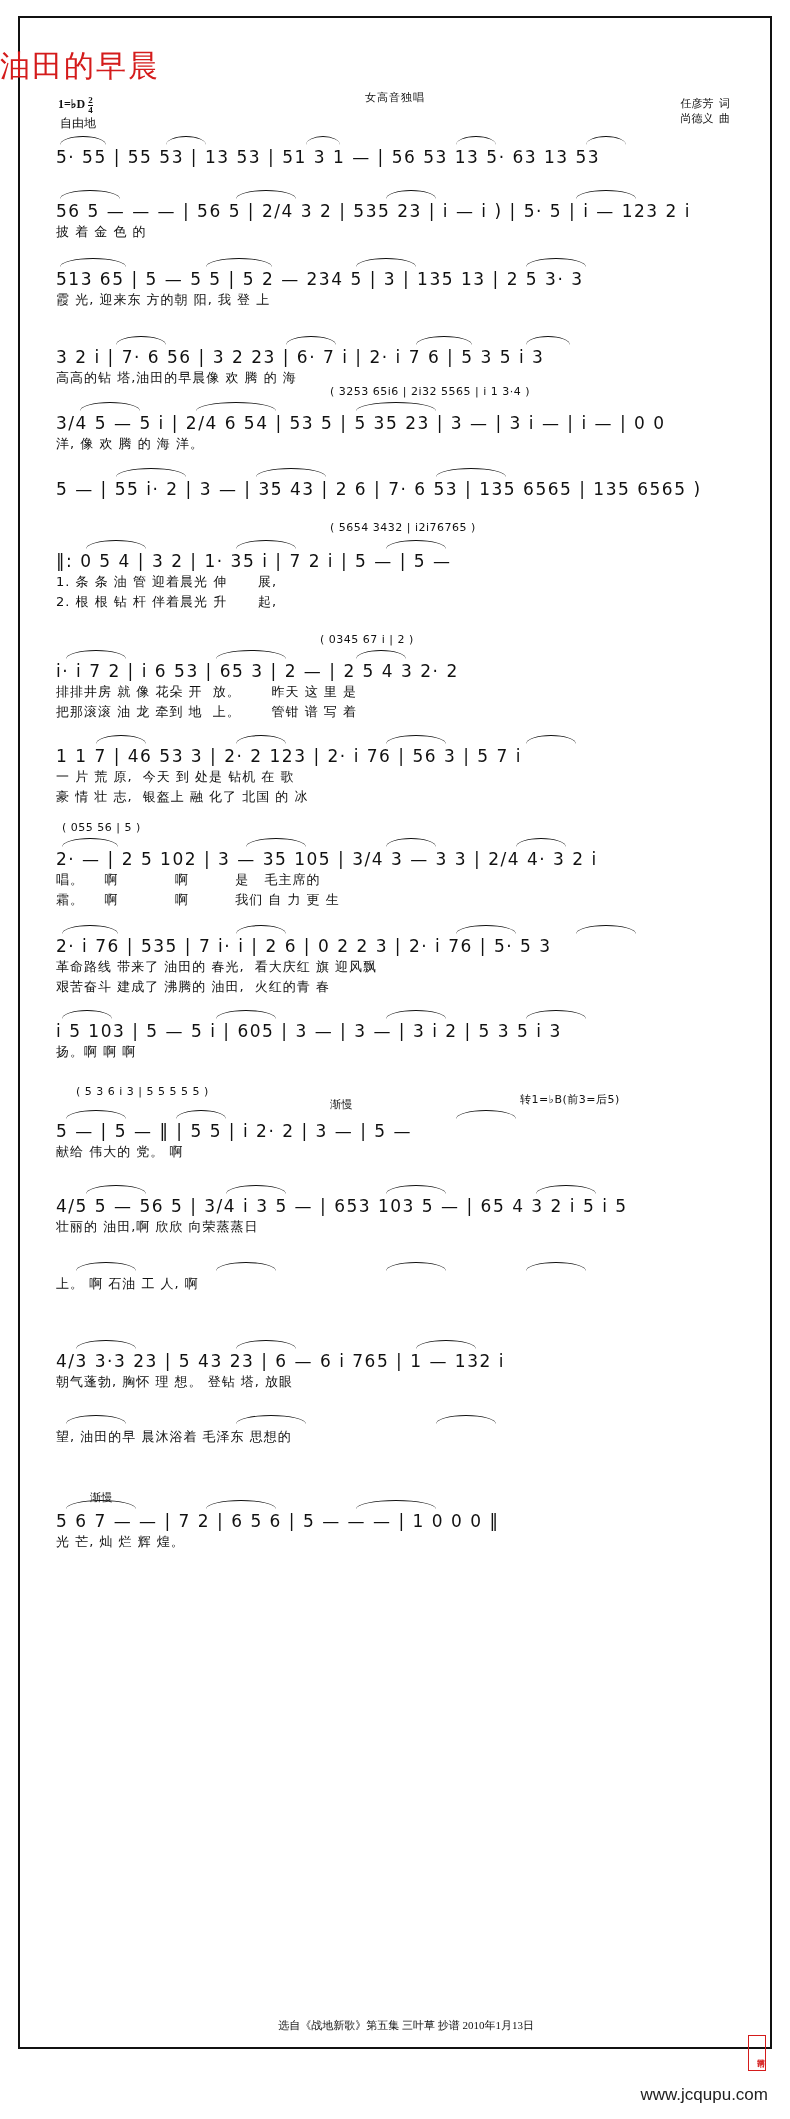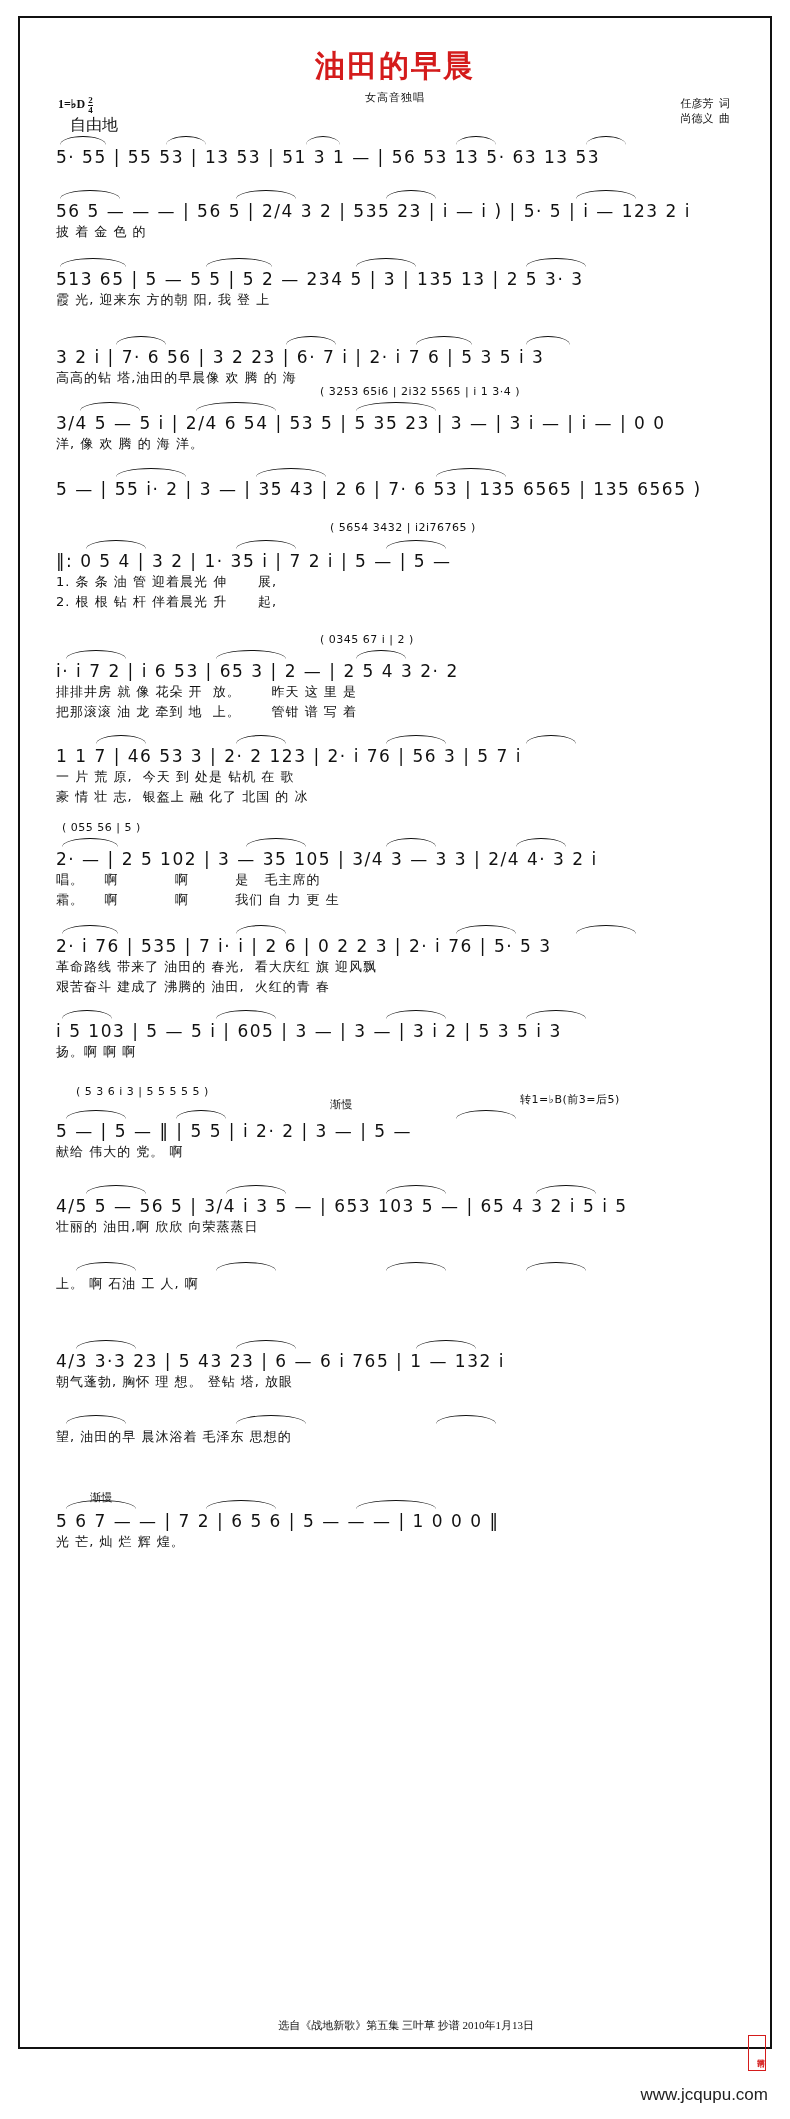--- a/index.html
+++ b/index.html
@@ -19,23 +19,22 @@
   }
   .border-outer{
     position:absolute;
     left:18px; top:16px; right:18px; bottom:70px;
     border:2px solid #111;
   }
   .title{
     position:absolute;
     left:0; right:0;
     top:46px;
-    text-align:center;
     font-size:30px;
-    font-weight:bold;
+    font-weight:normal;
     color:#d41b1b;
     letter-spacing:2px;
   }
   .subtitle{
     position:absolute;
     left:0; right:0;
     top:90px;
     text-align:center;
     font-size:11px;
     color:#111;
@@ -61,23 +60,23 @@
     display:inline-block;
     vertical-align:middle;
     font-size:9px;
     line-height:9px;
     text-align:center;
   }
   .keysig .frac i{font-style:normal;display:block;}
   .keysig .frac .top{border-bottom:1px solid #111;}
   .tempo{
     position:absolute;
-    left:70px;
+    left:60px;
     top:115px;
-    font-size:16px;
+    font-size:12px;
   }
   
   .sys{
     position:absolute;
     left:56px;
     right:46px;
   }
   .nl{
     font-family:"DejaVu Sans", sans-serif;
     font-size:17px;
@@ -200,21 +199,21 @@
     <div class="slurrow">
       <div class="slur" style="left:60px;width:50px;"></div>
       <div class="slur" style="left:230px;width:50px;"></div>
       <div class="slur" style="left:360px;width:56px;"></div>
       <div class="slur" style="left:470px;width:44px;"></div>
     </div>
     <div class="nl">3 2 i | 7· 6 56 | 3 2 23 | 6· 7 i | 2· i 7 6 | 5 3 5 i 3</div>
     <div class="ly">高高的钻      塔,油田的早晨像 欢 腾 的 海</div>
   </div>
 
-  <div class="sys" style="top:382px;left:320px">
+  <div class="sys" style="top:382px;left:330px">
     <div class="nl tiny">( 3253 65i6 | 2i32 5565 | i 1 3·4 )</div>
   </div>
 
   <div class="sys" style="top:402px">
     <div class="slurrow">
       <div class="slur" style="left:24px;width:60px;"></div>
       <div class="slur" style="left:140px;width:80px;"></div>
       <div class="slur" style="left:300px;width:80px;"></div>
     </div>
     <div class="nl">3/4 5 — 5 i | 2/4 6 54 | 53 5 | 5 35 23 | 3 — | 3 i — | i — | 0 0</div>

